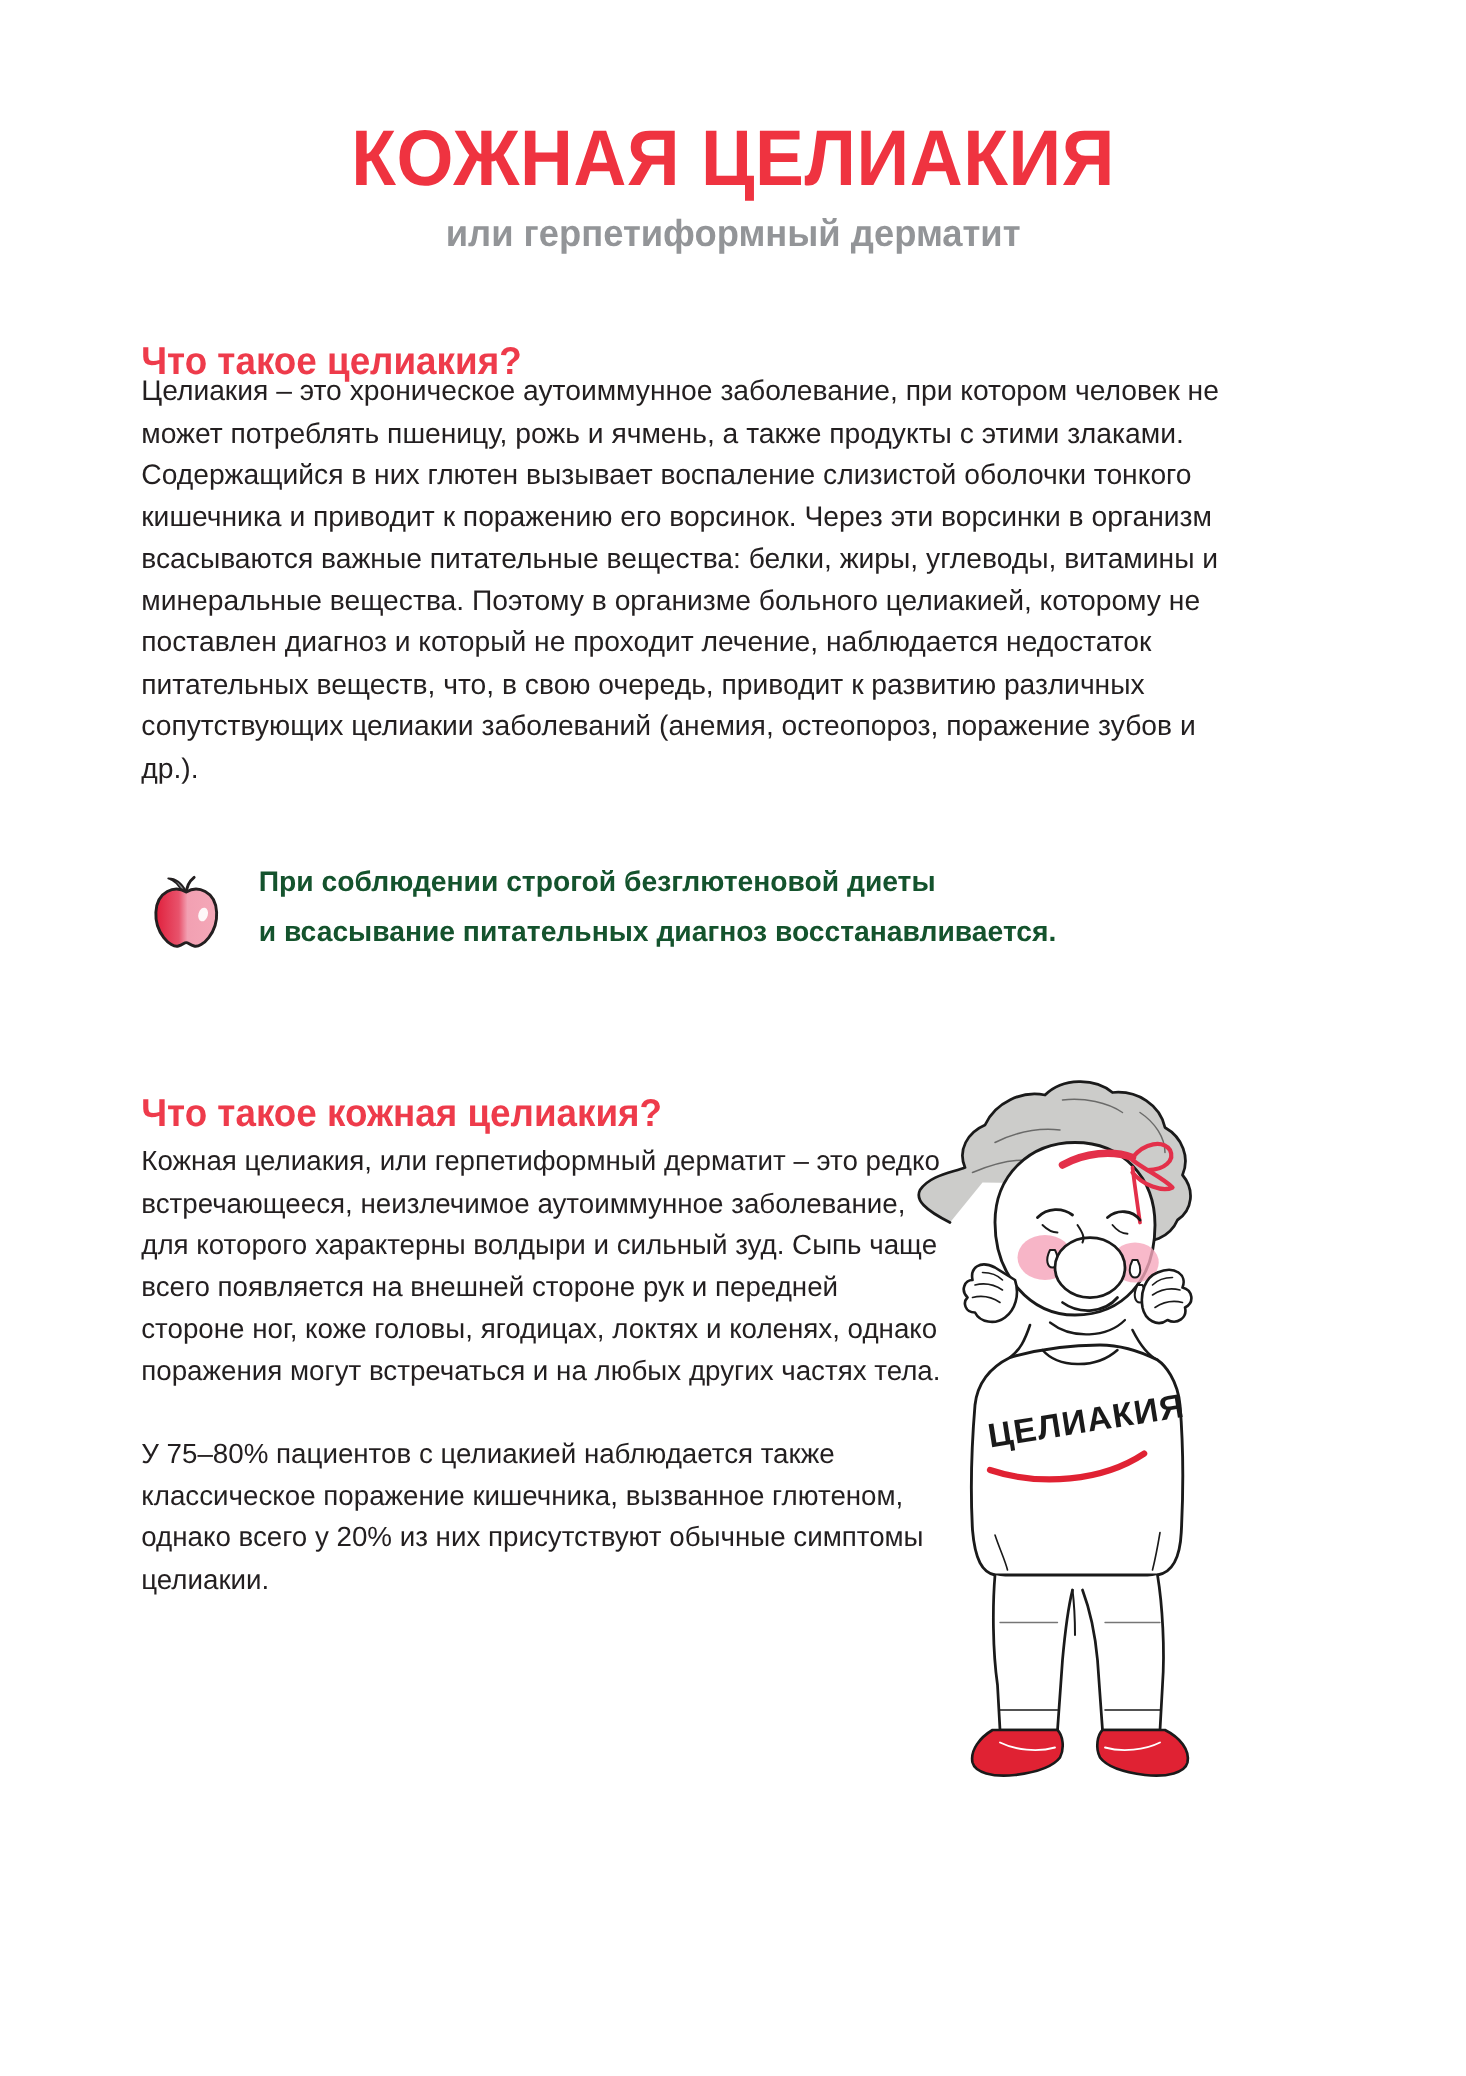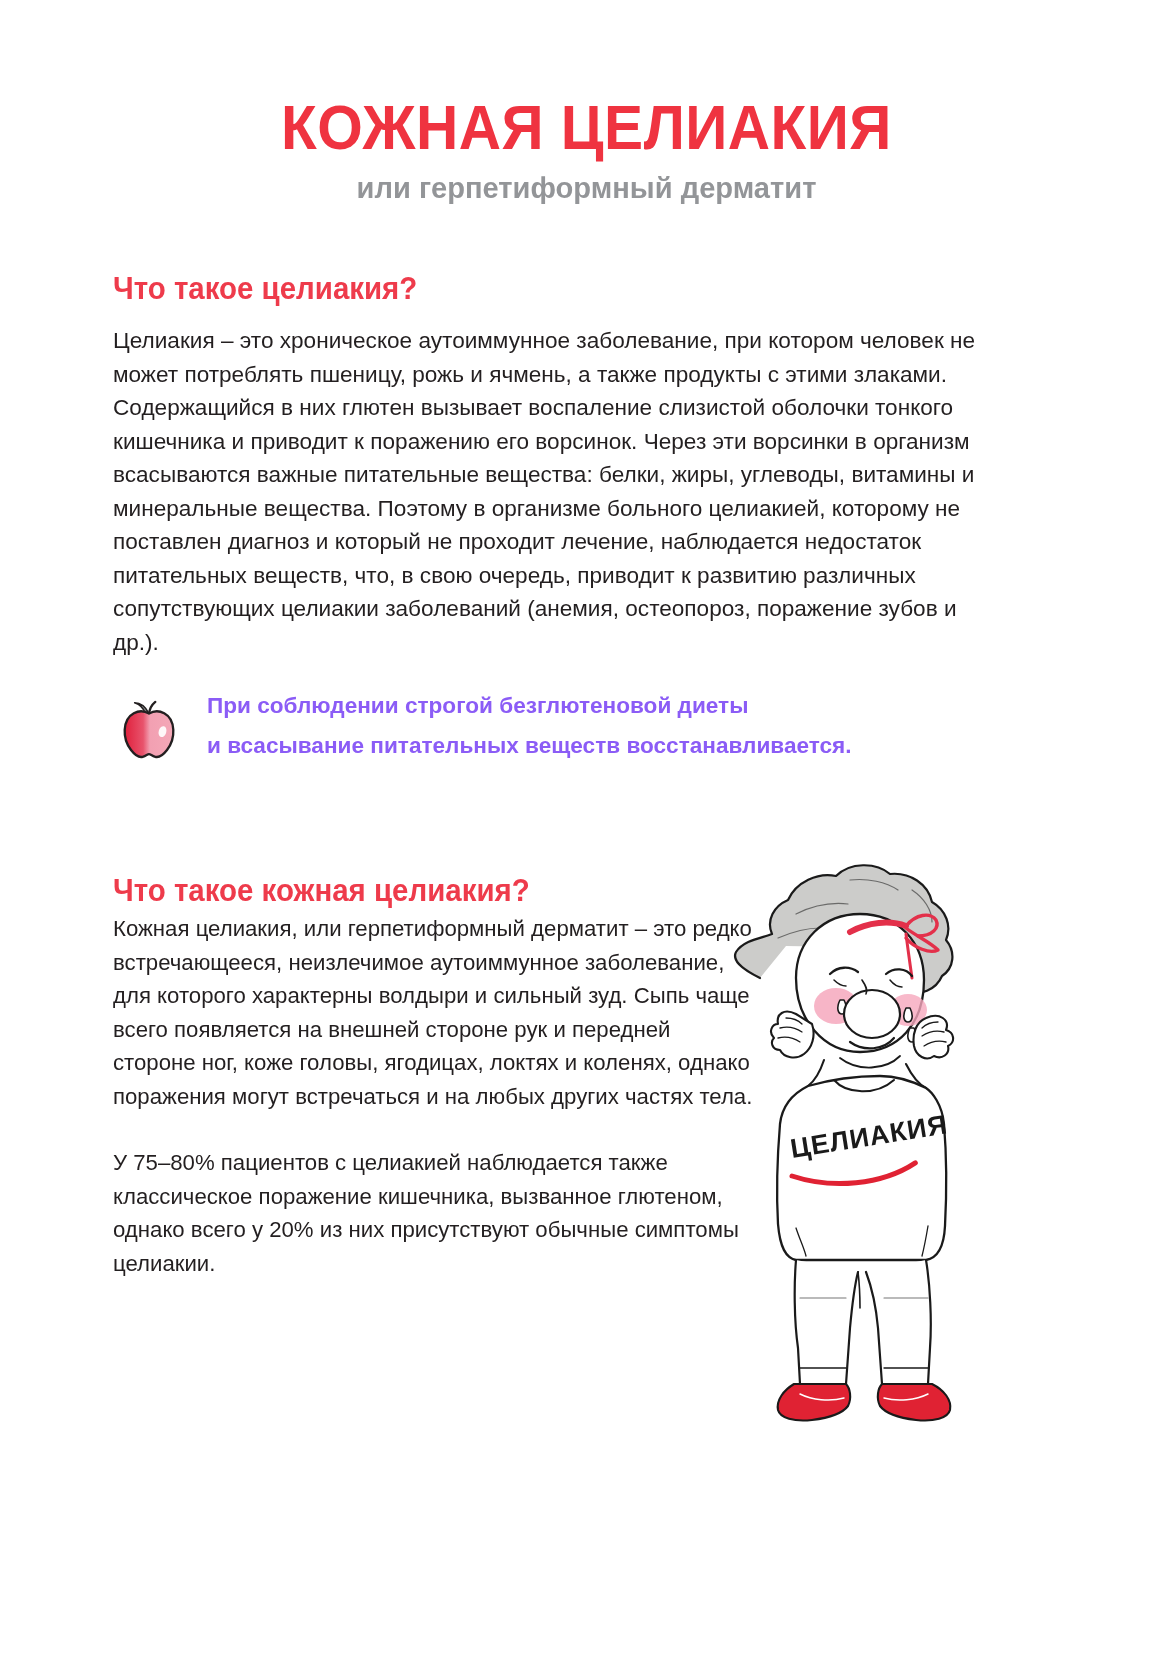--- a/index.html
+++ b/index.html
@@ -64,21 +64,21 @@
   #heading-what-is-skin-celiac { top: 847px; }
 
   .body-text {
     position: absolute;
     font-size: 22.6px;
     line-height: 33.5px;
     color: #231f20;
     left: 113px;
   }
   #intro-paragraph {
-    top: 324px;
+    top: 296px;
     width: 890px;
   }
   .body-text p { margin: 0; }
 
   
   .callout {
     position: absolute;
     left: 113px;
     top: 686px;
     width: 930px;
@@ -87,21 +87,21 @@
   }
   .callout-icon {
     width: 82px;
     flex: 0 0 82px;
     padding-top: 6px;
   }
   .callout-text {
     font-size: 22.6px;
     line-height: 40px;
     font-weight: bold;
-    color: #8b5cf6;
+    color: #14532d;
     margin-left: 12px;
   }
   .callout-text .line { display: block; white-space: nowrap; }
 
   
   #skin-paragraphs {
     position: absolute;
     left: 113px;
     top: 912px;
     width: 640px;
@@ -153,21 +153,21 @@
         </defs>
         <path d="M40 24 C36 16 30 12 24 12 C30 14 34 18 36 24 Z" fill="#8d8f91" stroke="#231f20" stroke-width="1.6" stroke-linejoin="round"></path>
         <path d="M40 26 C40 20 42 15 47 11" fill="none" stroke="#231f20" stroke-width="2.6" stroke-linecap="round"></path>
         <path d="M40 24 C30 18 14 23 13 42 C12 60 26 74 33 72 C37 71 38 69 40 69
                  C42 69 43 71 47 72 C54 74 68 60 67 42 C66 23 50 18 40 24 Z" fill="url(#appleGrad)" stroke="#231f20" stroke-width="2.6" stroke-linejoin="round"></path>
         <ellipse cx="55" cy="44" rx="4.2" ry="6.2" fill="#ffffff" opacity="0.92" transform="rotate(16 55 44)"></ellipse>
       </svg>
     </div>
     <div class="callout-text">
       <span class="line">При соблюдении строгой безглютеновой диеты</span>
-      <span class="line">и всасывание питательных веществ восстанавливается.</span>
+      <span class="line">и всасывание питательных диагноз восстанавливается.</span>
     </div>
   </div>
 
   <h2 class="section-heading" id="heading-what-is-skin-celiac">Что такое кожная целиакия?</h2>
 
   <div id="skin-paragraphs">
     <p>Кожная целиакия, или герпетиформный дерматит – это редко встречающееся, неизлечимое аутоиммунное заболевание, для которого характерны волдыри и сильный зуд. Сыпь чаще всего появляется на внешней стороне рук и передней стороне ног, коже головы, ягодицах, локтях и коленях, однако поражения могут встречаться и на любых других частях тела.</p>
     <p>У 75–80% пациентов с целиакией наблюдается также классическое поражение кишечника, вызванное глютеном, однако всего у 20% из них присутствуют обычные симптомы целиакии.</p>
   </div>
 

